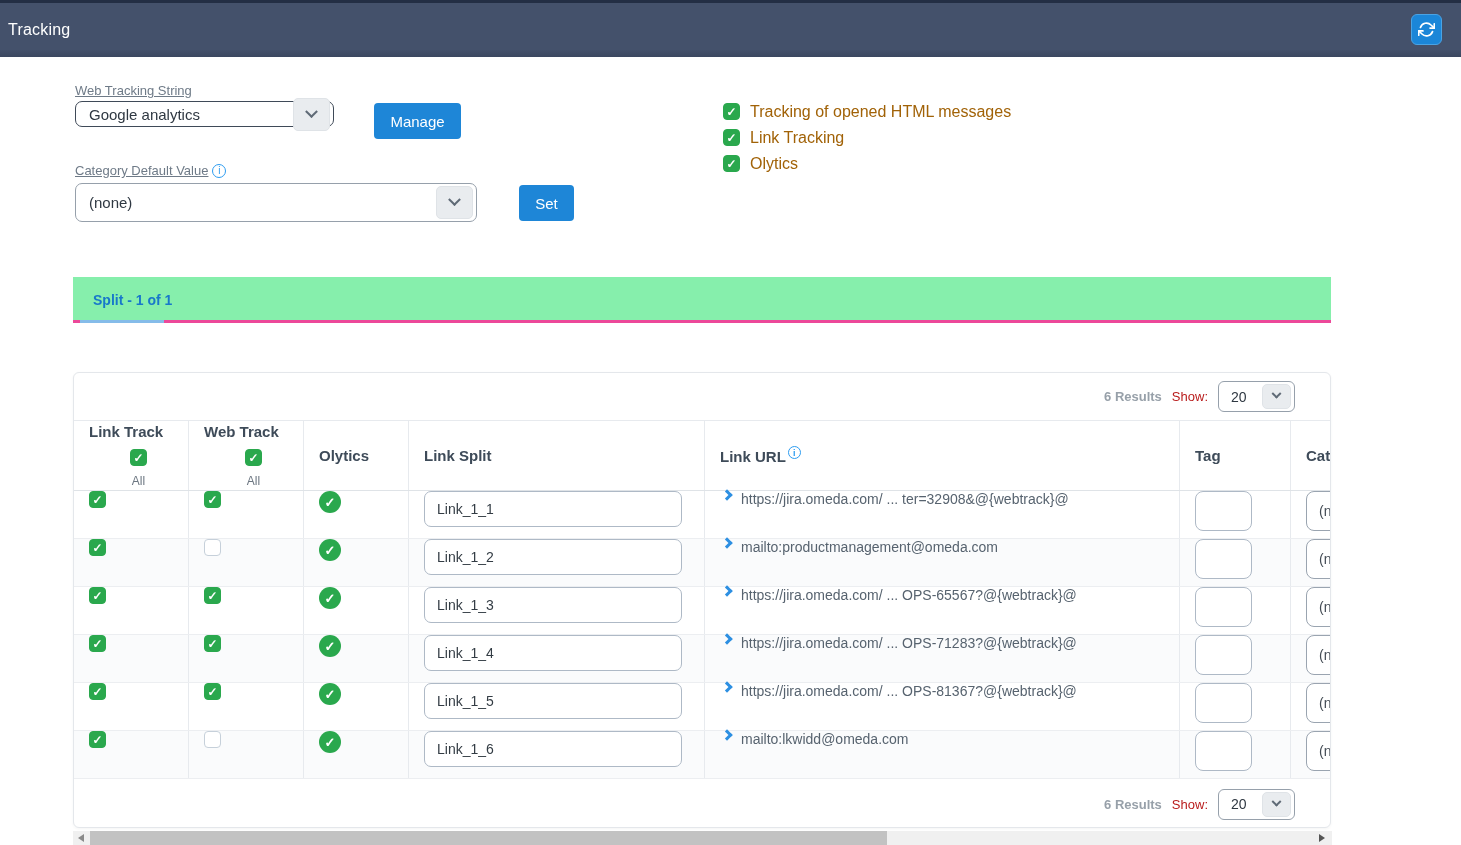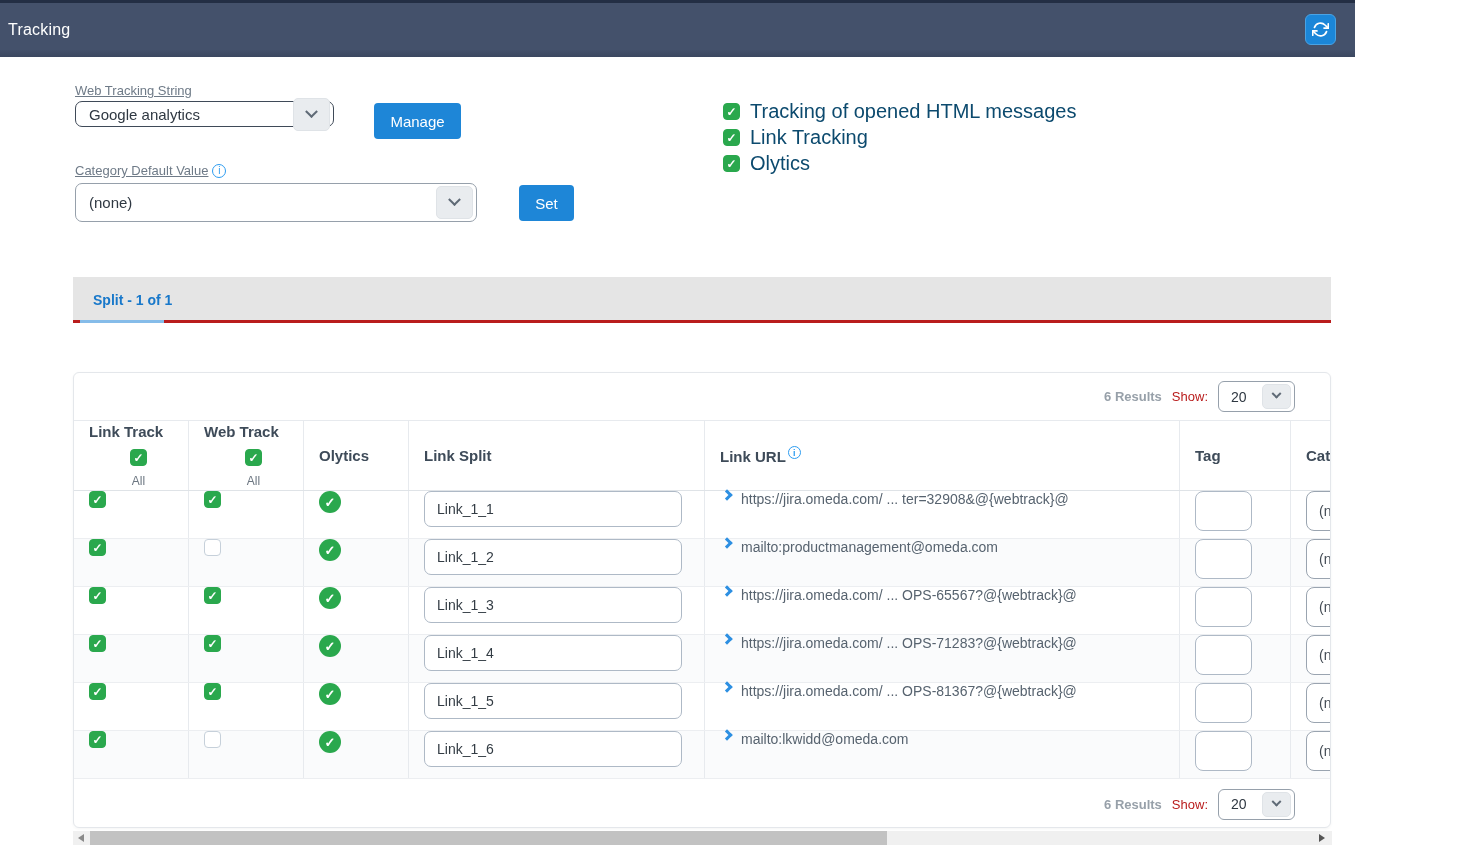--- a/index.html
+++ b/index.html
@@ -1,20 +1,20 @@
 <!DOCTYPE html>
 <html><head>
 <meta charset="utf-8">
 <style>
   * { margin:0; padding:0; box-sizing:border-box; }
   html,body { width:1461px; height:845px; background:#fff; overflow:hidden;
     font-family:"Liberation Sans", sans-serif; position:relative; }
 
   
-  .topbar { position:absolute; left:0; top:0; width:1355px; height:57px;
+  .topbar { position:absolute; left:0; top:0; width:1461px; height:57px;
     background:linear-gradient(#44516b 0 86%, #3b4760 100%);
     border-top:3px solid #232e44; display:flex; align-items:center; }
   .topbar-title { color:#ffffff; font-size:16px; padding-left:8px; letter-spacing:.2px; }
   .refresh-btn { position:absolute; right:19px; top:11px; width:31px; height:31px;
     background:#1b86d8; border:1px solid #4aa3e4; border-radius:6px; display:flex;
     align-items:center; justify-content:center; cursor:pointer; }
   .refresh-btn svg { width:17px; height:17px; }
 
   
   .field-label { position:absolute; font-size:13px; color:#6e7a87;text-decoration:underline; }
@@ -39,25 +39,25 @@
   .info-icon::before { content:"i"; }
 
   
   .cbx { display:inline-flex; width:17px; height:17px; border-radius:4px;
     border:1px solid #c6d0da; background:#fff; align-items:center; justify-content:center;
     cursor:pointer; flex:0 0 auto; }
   .cbx.checked { background:#2aa84d; border-color:#2aa84d; }
   .cbx.checked::after { content:"✓"; color:#fff; font-size:12px; font-weight:bold; line-height:1; }
   .cb-group { position:absolute; left:723px; top:103px; }
   .cb-row { display:flex; align-items:center; gap:10px; height:17px; margin-bottom:9px; }
-  .cb-label { font-size:20px; color:#0c4a6e; white-space:nowrap; }
+  .cb-label { font-size:16px; color:#a16207; white-space:nowrap; }
 
   
   .tabstrip { position:absolute; left:73px; top:277px; width:1258px; height:46px;
-    background:#e5e5e5; border-bottom:3px solid #b91c1c;text-align:center; }
+    background:#86efac; border-bottom:3px solid #ec4899;text-align:center; }
   .tab-active { position:absolute; left:7px; top:0; height:46px; padding:0 13px;
     display:flex; align-items:center; font-size:14px; font-weight:bold; color:#1878ca;
     cursor:pointer; }
   .tab-underline { position:absolute; left:7px; bottom:-3px; width:84px; height:3px;
     background:#85bce9; }
 
   
   .panel { position:absolute; left:73px; top:372px; width:1258px; height:456px;
     background:#fff; border:1px solid #e4e7eb; border-radius:6px;
     box-shadow:0 1px 3px rgba(40,50,60,.05); overflow:hidden; }

